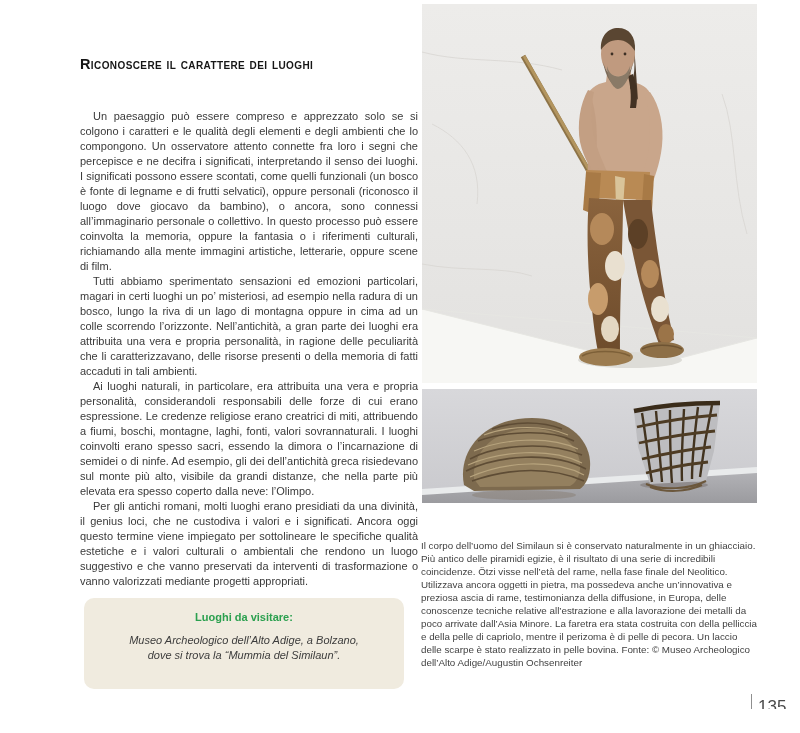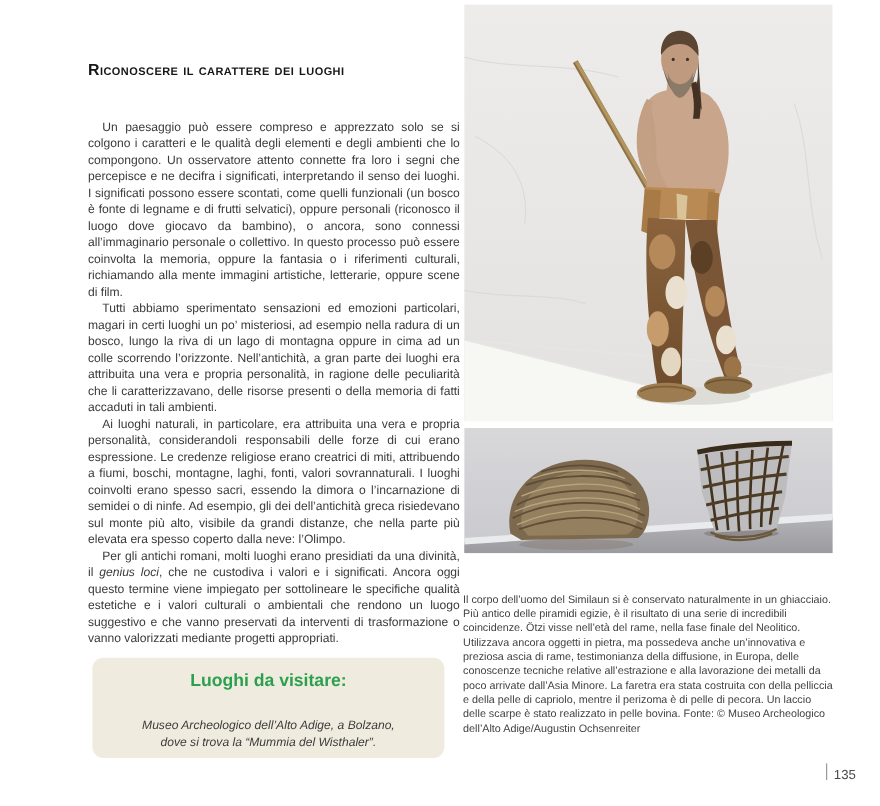--- a/index.html
+++ b/index.html
@@ -11,63 +11,63 @@
   #article-title{
     position:absolute;left:80px;top:46px;width:340px;
     font-variant:small-caps;font-weight:bold;font-size:14.5px;color:#161616;
     letter-spacing:.4px;
   }
   #article-body{
     position:absolute;left:80px;top:77px;width:338px;
     font-size:11px;line-height:15px;color:#3a3a3a;text-align:justify;margin-top:32px;
   }
   #article-body p{margin:0;text-indent:13px;}
-  .italic{font-style:italic;}
+  .italic{}
   
   #visit-box{
     position:absolute;left:84px;top:598px;width:320px;height:91px;
     background:#f0ebdf;border-radius:10px;text-align:center;box-sizing:border-box;
     padding-top:13px;
   }
-  #visit-box-heading{font-size:16px;font-weight:bold;color:#2ba04f;}
+  #visit-box-heading{font-size:11px;font-weight:bold;color:#2ba04f;}
   #visit-box-text{
-    margin-top:24px;font-size:11px;line-height:15px;color:#3c3c3c;font-style:italic;
+    margin-top:10px;font-size:11px;line-height:15px;color:#3c3c3c;font-style:italic;
   }
   
   #photo-otzi{position:absolute;left:422px;top:4px;width:335px;height:379px;}
   #photo-utensils{position:absolute;left:422px;top:389px;width:335px;height:114px;}
   .caption{
     position:absolute;left:421px;width:337px;font-size:9.8px;line-height:13px;
     color:#424242;text-align:left;
   }
   #caption-otzi{top:511px;margin-top:28px;}
   #caption-utensils{top:645px;}
   
   #page-number-rule{position:absolute;left:751px;top:694px;height:39px;width:0;border-left:1px solid #8f8f8f;}
-  #page-number{position:absolute;left:758px;top:697px;font-size:12px;color:#4a4a4a;}
+  #page-number{position:absolute;left:758px;top:697px;font-size:17px;color:#4a4a4a;}
 </style>
 </head>
 <body>
 
 <div id="page">
 
   <h1 id="article-title">Riconoscere il carattere dei luoghi</h1>
 
   <div id="article-body">
     <p>Un paesaggio può essere compreso e apprezzato solo se si colgono i caratteri e le qualità degli elementi e degli ambienti che lo compongono. Un osservatore attento connette fra loro i segni che percepisce e ne decifra i significati, interpretando il senso dei luoghi. I significati possono essere scontati, come quelli funzionali (un bosco è fonte di legname e di frutti selvatici), oppure personali (riconosco il luogo dove giocavo da bambino), o ancora, sono connessi all’immaginario personale o collettivo. In questo processo può essere coinvolta la memoria, oppure la fantasia o i riferimenti culturali, richiamando alla mente immagini artistiche, letterarie, oppure scene di film.</p>
     <p>Tutti abbiamo sperimentato sensazioni ed emozioni particolari, magari in certi luoghi un po’ misteriosi, ad esempio nella radura di un bosco, lungo la riva di un lago di montagna oppure in cima ad un colle scorrendo l’orizzonte. Nell’antichità, a gran parte dei luoghi era attribuita una vera e propria personalità, in ragione delle peculiarità che li caratterizzavano, delle risorse presenti o della memoria di fatti accaduti in tali ambienti.</p>
     <p>Ai luoghi naturali, in particolare, era attribuita una vera e propria personalità, considerandoli responsabili delle forze di cui erano espressione. Le credenze religiose erano creatrici di miti, attribuendo a fiumi, boschi, montagne, laghi, fonti, valori sovrannaturali. I luoghi coinvolti erano spesso sacri, essendo la dimora o l’incarnazione di semidei o di ninfe. Ad esempio, gli dei dell’antichità greca risiedevano sul monte più alto, visibile da grandi distanze, che nella parte più elevata era spesso coperto dalla neve: l’Olimpo.</p>
     <p><span>Per gli antichi romani, molti luoghi erano presidiati da una divinità, il </span><span class="italic">genius loci</span><span>, che ne custodiva i valori e i significati. Ancora oggi questo termine viene impiegato per sottolineare le specifiche qualità estetiche e i valori culturali o ambientali che rendono un luogo suggestivo e che vanno preservati da interventi di trasformazione o vanno valorizzati mediante progetti appropriati.</span></p>
   </div>
 
   <div id="visit-box">
     <div id="visit-box-heading">Luoghi da visitare:</div>
     <div id="visit-box-text">
       <div>Museo Archeologico dell’Alto Adige, a Bolzano,</div>
-      <div>dove si trova la “Mummia del Wisthaler”.</div>
+      <div>dove si trova la “Mummia del Similaun”.</div>
     </div>
   </div>
 
   <svg id="photo-otzi" viewBox="0 0 335 379" preserveAspectRatio="none">
     <defs>
       <linearGradient id="wallg" x1="0" y1="0" x2="0" y2="1">
         <stop offset="0" stop-color="#edecea"></stop>
           <stop offset="0.6" stop-color="#e7e6e4"></stop>
           <stop offset="1" stop-color="#e2e1df"></stop>
       </linearGradient>

